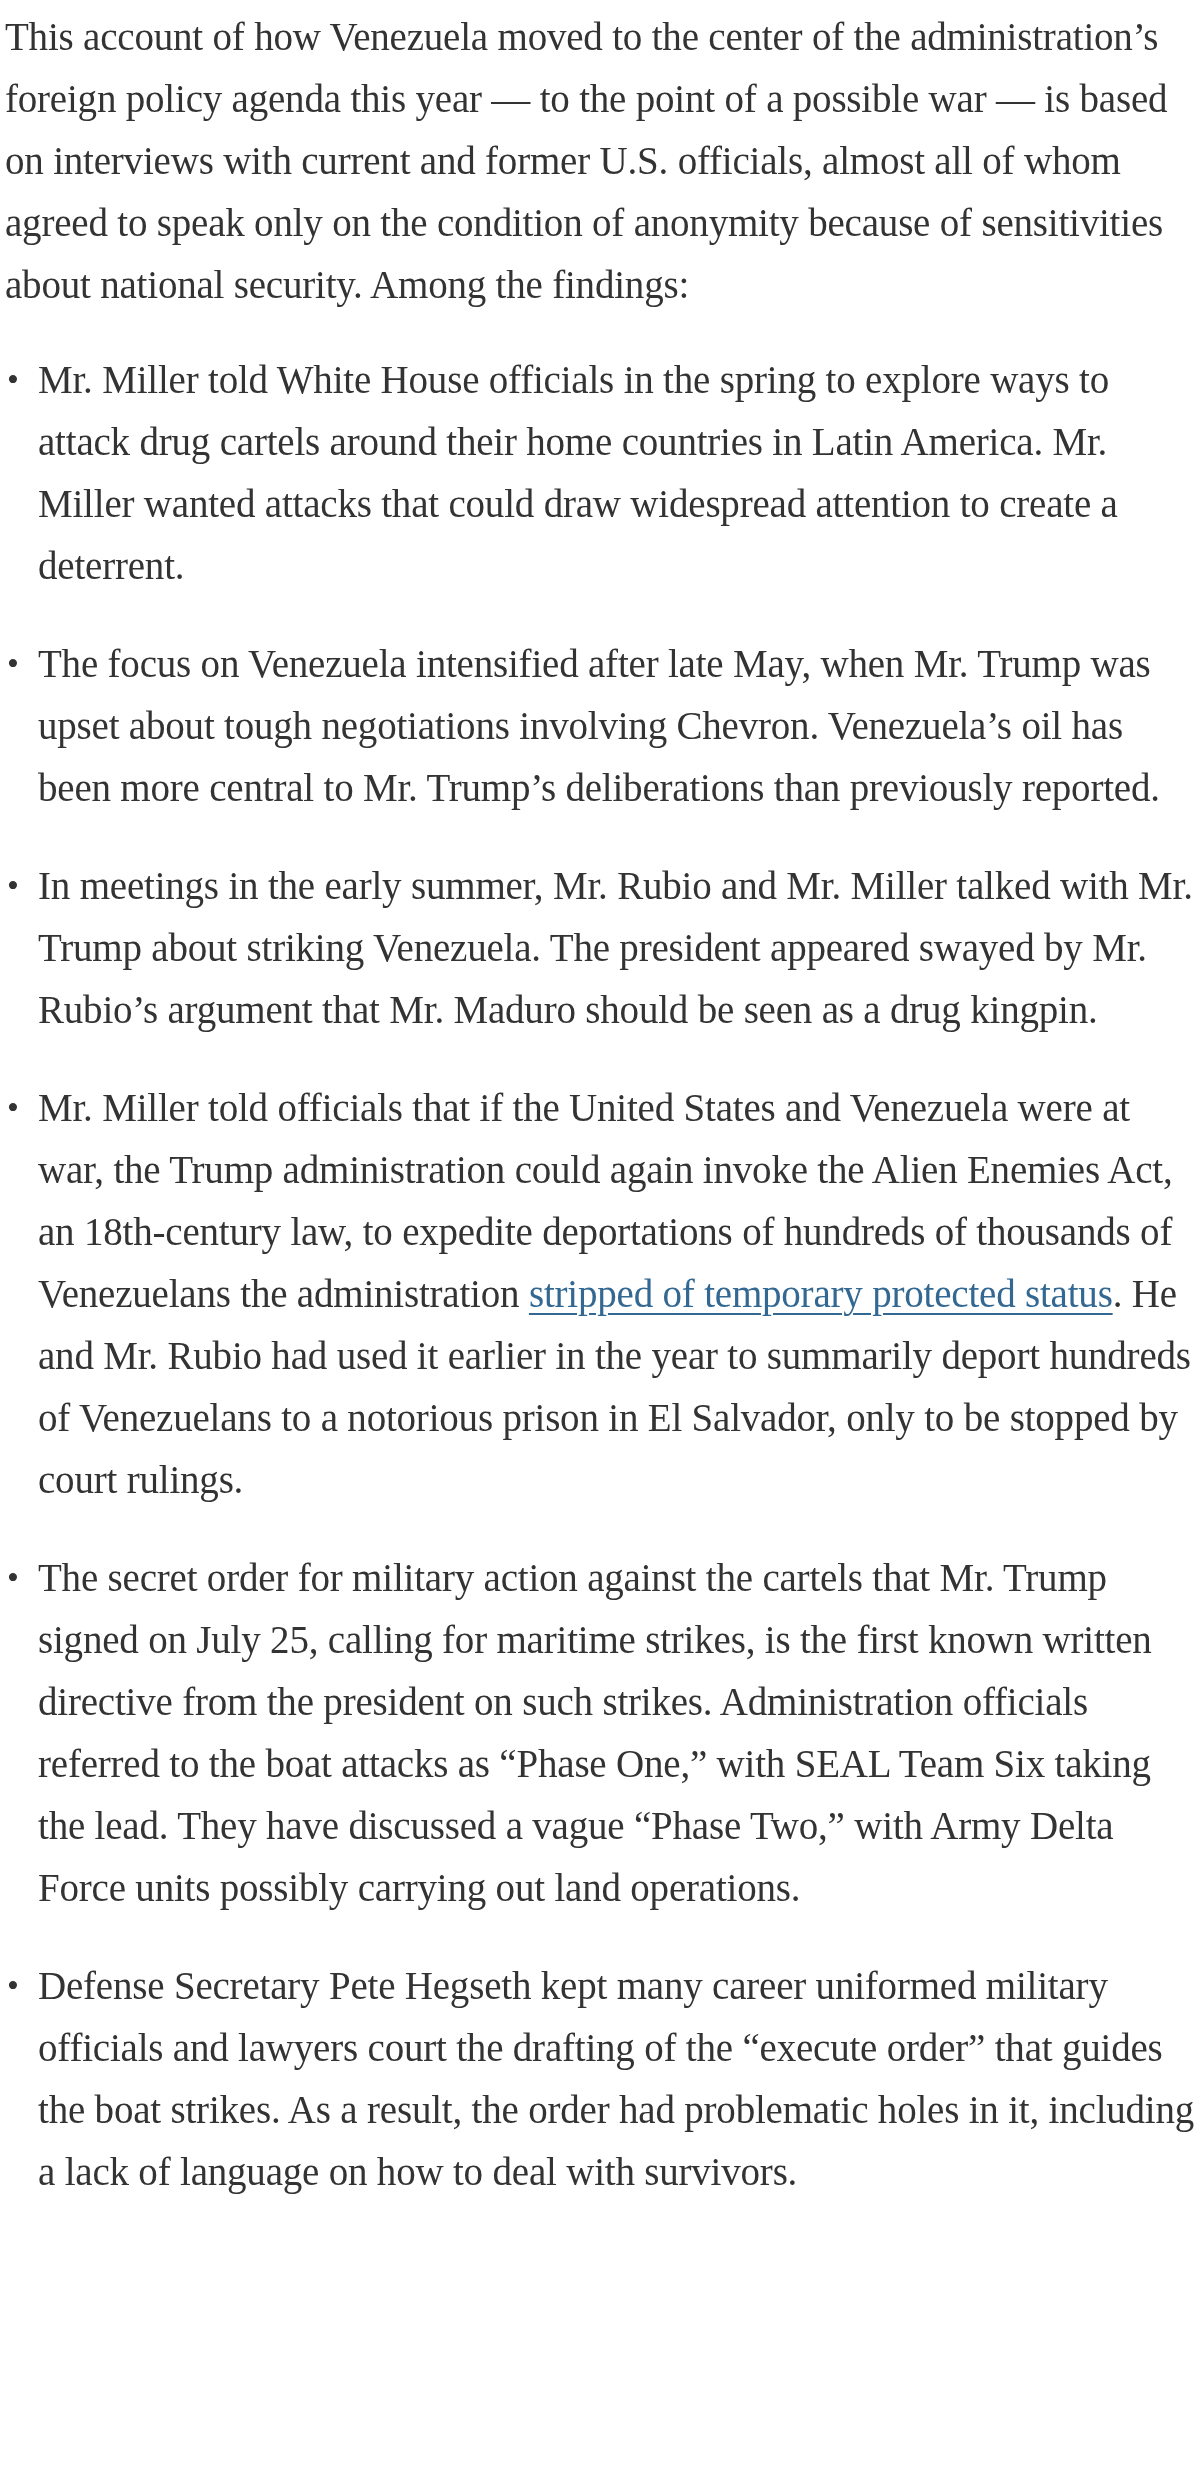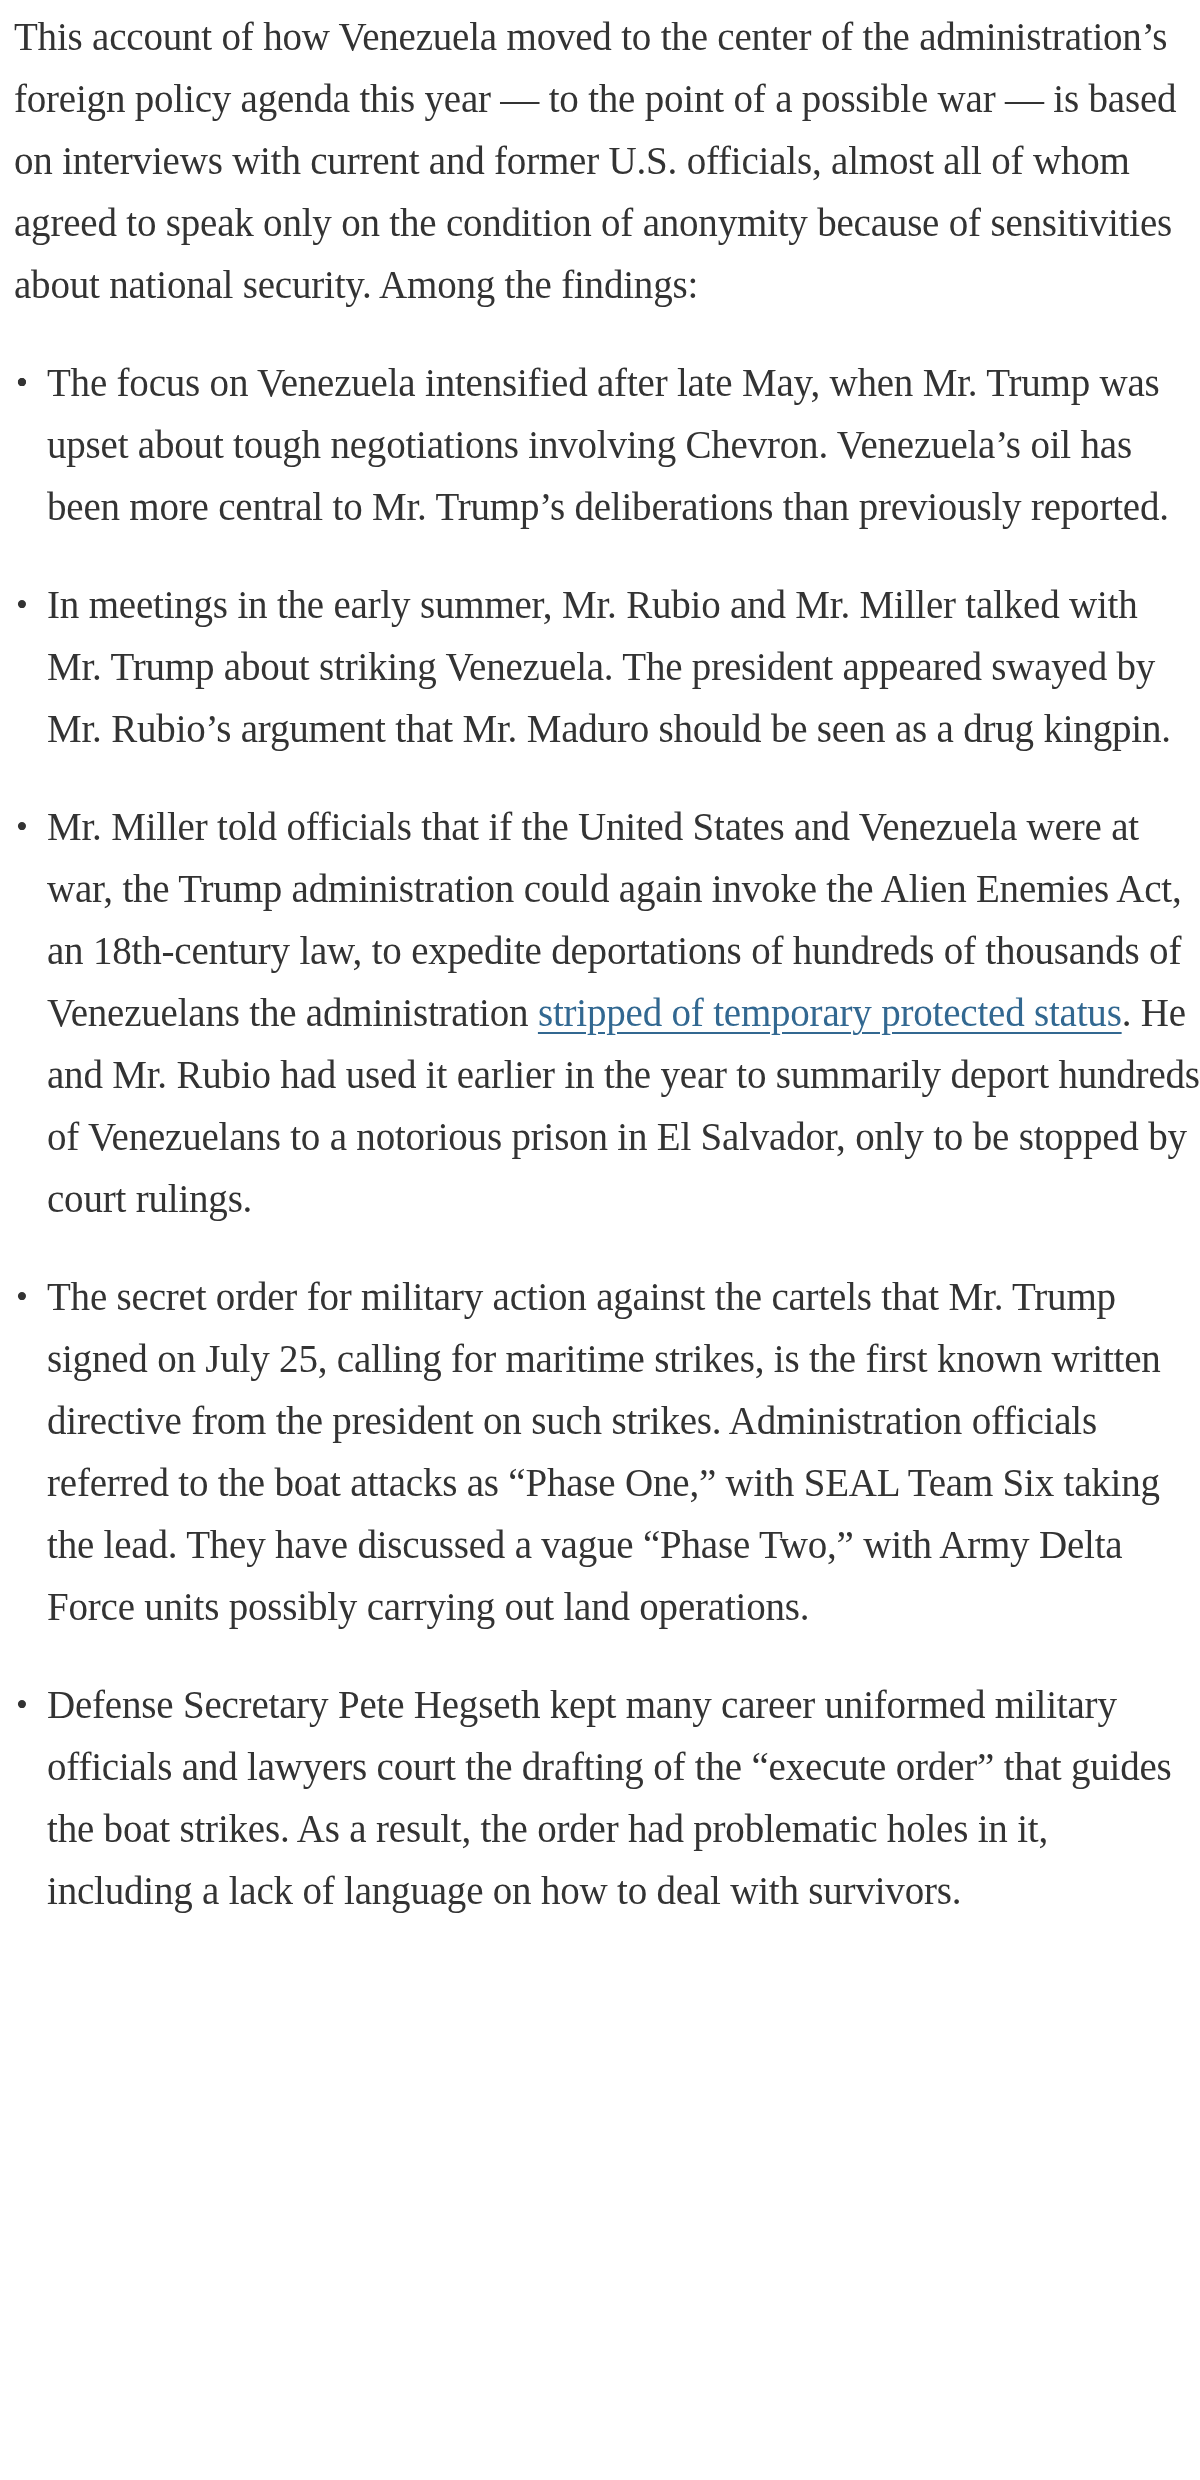--- a/index.html
+++ b/index.html
@@ -9,21 +9,21 @@
   }
   * { box-sizing: border-box; }
   html, body {
     margin: 0;
     padding: 0;
     background: var(--bg);
   }
   .article-body {
     width: 1200px;
     min-height: 2480px;
-    padding: 6px 0 40px 14px;
+    padding: 6px 0 40px 5px;
     font-family: "Liberation Serif", "DejaVu Serif", serif;
     font-size: 39px;
     line-height: 62px;
     color: var(--text);
     letter-spacing: -0.2px;
   }
   .intro-paragraph {
     margin: 0 0 33px 0;
   }
   .findings-list {
@@ -52,20 +52,20 @@
     text-decoration-thickness: 2px;
     cursor: pointer;
   }
 </style>
 </head>
 <body>
 
 <main class="article-body">
   <p class="intro-paragraph">This account of how Venezuela moved to the center of the administration’s foreign policy agenda this year — to the point of a possible war — is based on interviews with current and former U.S. officials, almost all of whom agreed to speak only on the condition of anonymity because of sensitivities about national security. Among the findings:</p>
   <ul class="findings-list" id="findings-list">
-      <li><span class="bullet-marker">•</span></li>
+      <li><span class="bullet-marker">•</span><span><span>Mr. Miller told White House officials in the spring to explore ways to attack drug cartels around their home countries in Latin America. Mr. Miller wanted attacks that could draw widespread attention to create a deterrent.</span></span></li>
       <li><span class="bullet-marker">•</span><span><span>The focus on Venezuela intensified after late May, when Mr. Trump was upset about tough negotiations involving Chevron. Venezuela’s oil has been more central to Mr. Trump’s deliberations than previously reported.</span></span></li>
       <li><span class="bullet-marker">•</span><span><span>In meetings in the early summer, Mr. Rubio and Mr. Miller talked with Mr. Trump about striking Venezuela. The president appeared swayed by Mr. Rubio’s argument that Mr. Maduro should be seen as a drug kingpin.</span></span></li>
       <li><span class="bullet-marker">•</span><span><span>Mr. Miller told officials that if the United States and Venezuela were at war, the Trump administration could again invoke the Alien Enemies Act, an 18th-century law, to expedite deportations of hundreds of thousands of Venezuelans the administration </span><a class="inline-link" href="#">stripped of temporary protected status</a><span>. He and Mr. Rubio had used it earlier in the year to summarily deport hundreds of Venezuelans to a notorious prison in El Salvador, only to be stopped by court rulings.</span></span></li>
       <li><span class="bullet-marker">•</span><span><span>The secret order for military action against the cartels that Mr. Trump signed on July 25, calling for maritime strikes, is the first known written directive from the president on such strikes. Administration officials referred to the boat attacks as “Phase One,” with SEAL Team Six taking the lead. They have discussed a vague “Phase Two,” with Army Delta Force units possibly carrying out land operations.</span></span></li>
       <li><span class="bullet-marker">•</span><span><span>Defense Secretary Pete Hegseth kept many career uniformed military officials and lawyers court the drafting of the “execute order” that guides the boat strikes. As a result, the order had problematic holes in it, including a lack of language on how to deal with survivors.</span></span></li>
     </ul>
 </main>
 
 </body></html>

